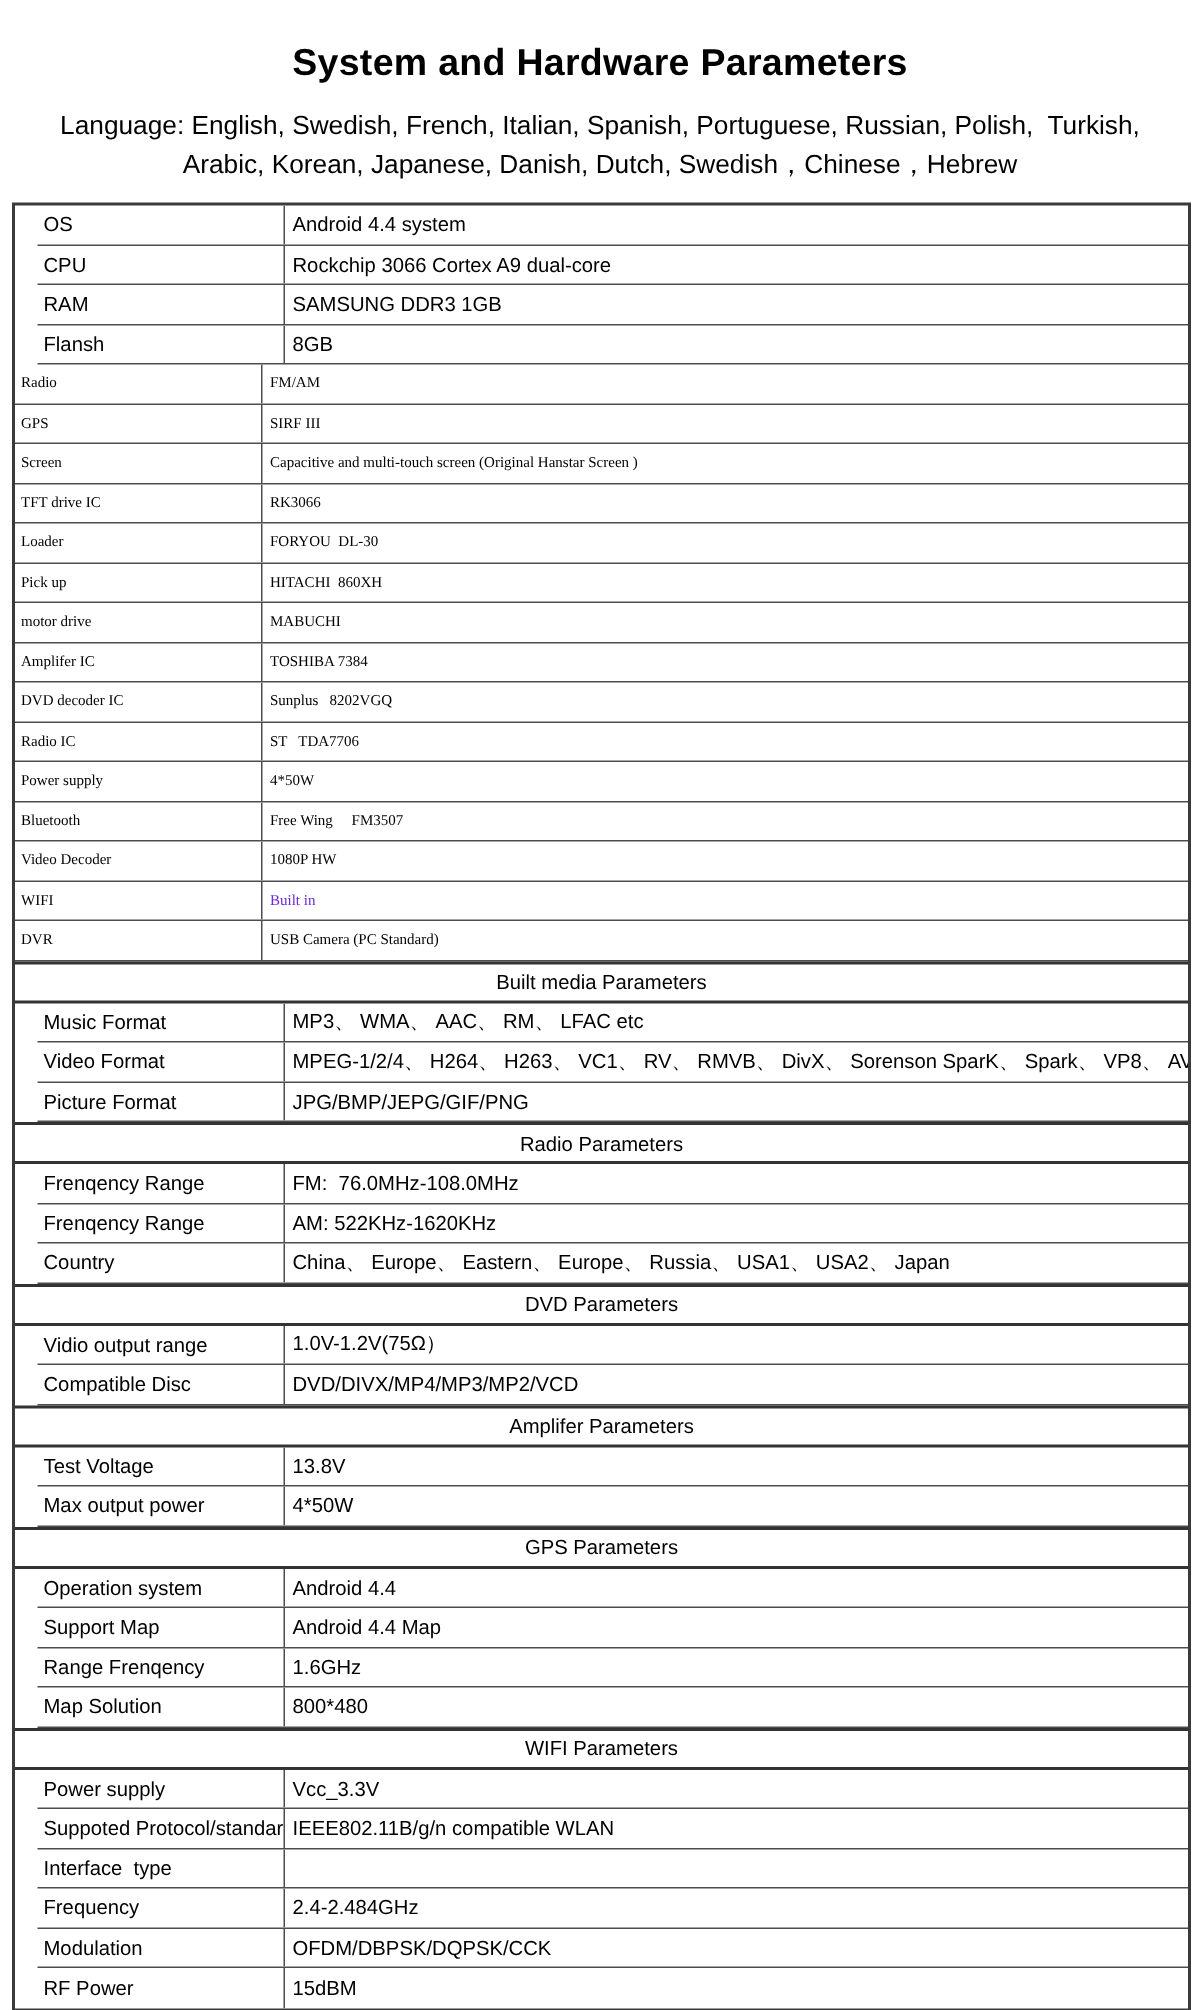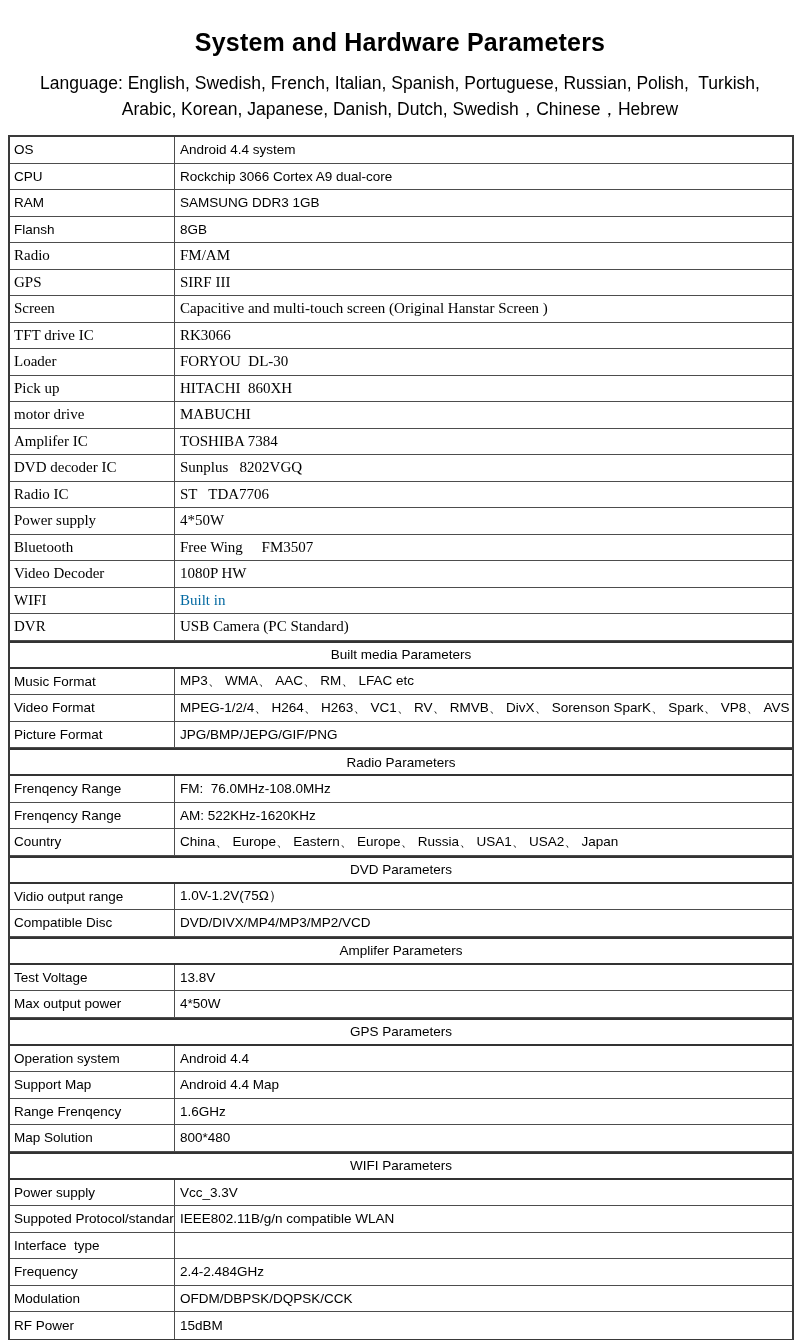--- a/index.html
+++ b/index.html
@@ -34,22 +34,22 @@
   }
   .row {
     display:flex;
     align-items:stretch;
     height:26.5px;
     box-sizing:border-box;
     border-bottom:1px solid #4d4d4d;
     overflow:hidden;
   }
   .row:last-child { border-bottom:none; }
-  .row.sans { font-size:13.5px; font-family:"Liberation Sans", sans-serif; }
-  .row.serif { font-size:15px; font-family:"Liberation Serif", serif; }
+  .row.sans { font-size:13.5px; font-family:"Liberation Sans", sans-serif;margin-left:15px; }
+  .row.serif { font-size:10px; font-family:"Liberation Serif", serif; }
   .cell {
     display:flex;
     align-items:center;
     box-sizing:border-box;
     overflow:hidden;
   }
   .cell span { white-space:pre; }
   .cell.label {
     width:165px;
     min-width:165px;
@@ -215,21 +215,21 @@
       </div>
       <div class="cell value">
         <span>1080P HW</span>
       </div>
     </div>
     <div class="row serif">
       <div class="cell label">
         <span>WIFI</span>
       </div>
       <div class="cell value">
-        <span style="color: #0369a1;">Built in</span>
+        <span style="color: #6d28d9;">Built in</span>
       </div>
     </div>
     <div class="row serif">
       <div class="cell label">
         <span>DVR</span>
       </div>
       <div class="cell value">
         <span>USB Camera (PC Standard)</span>
       </div>
     </div>

